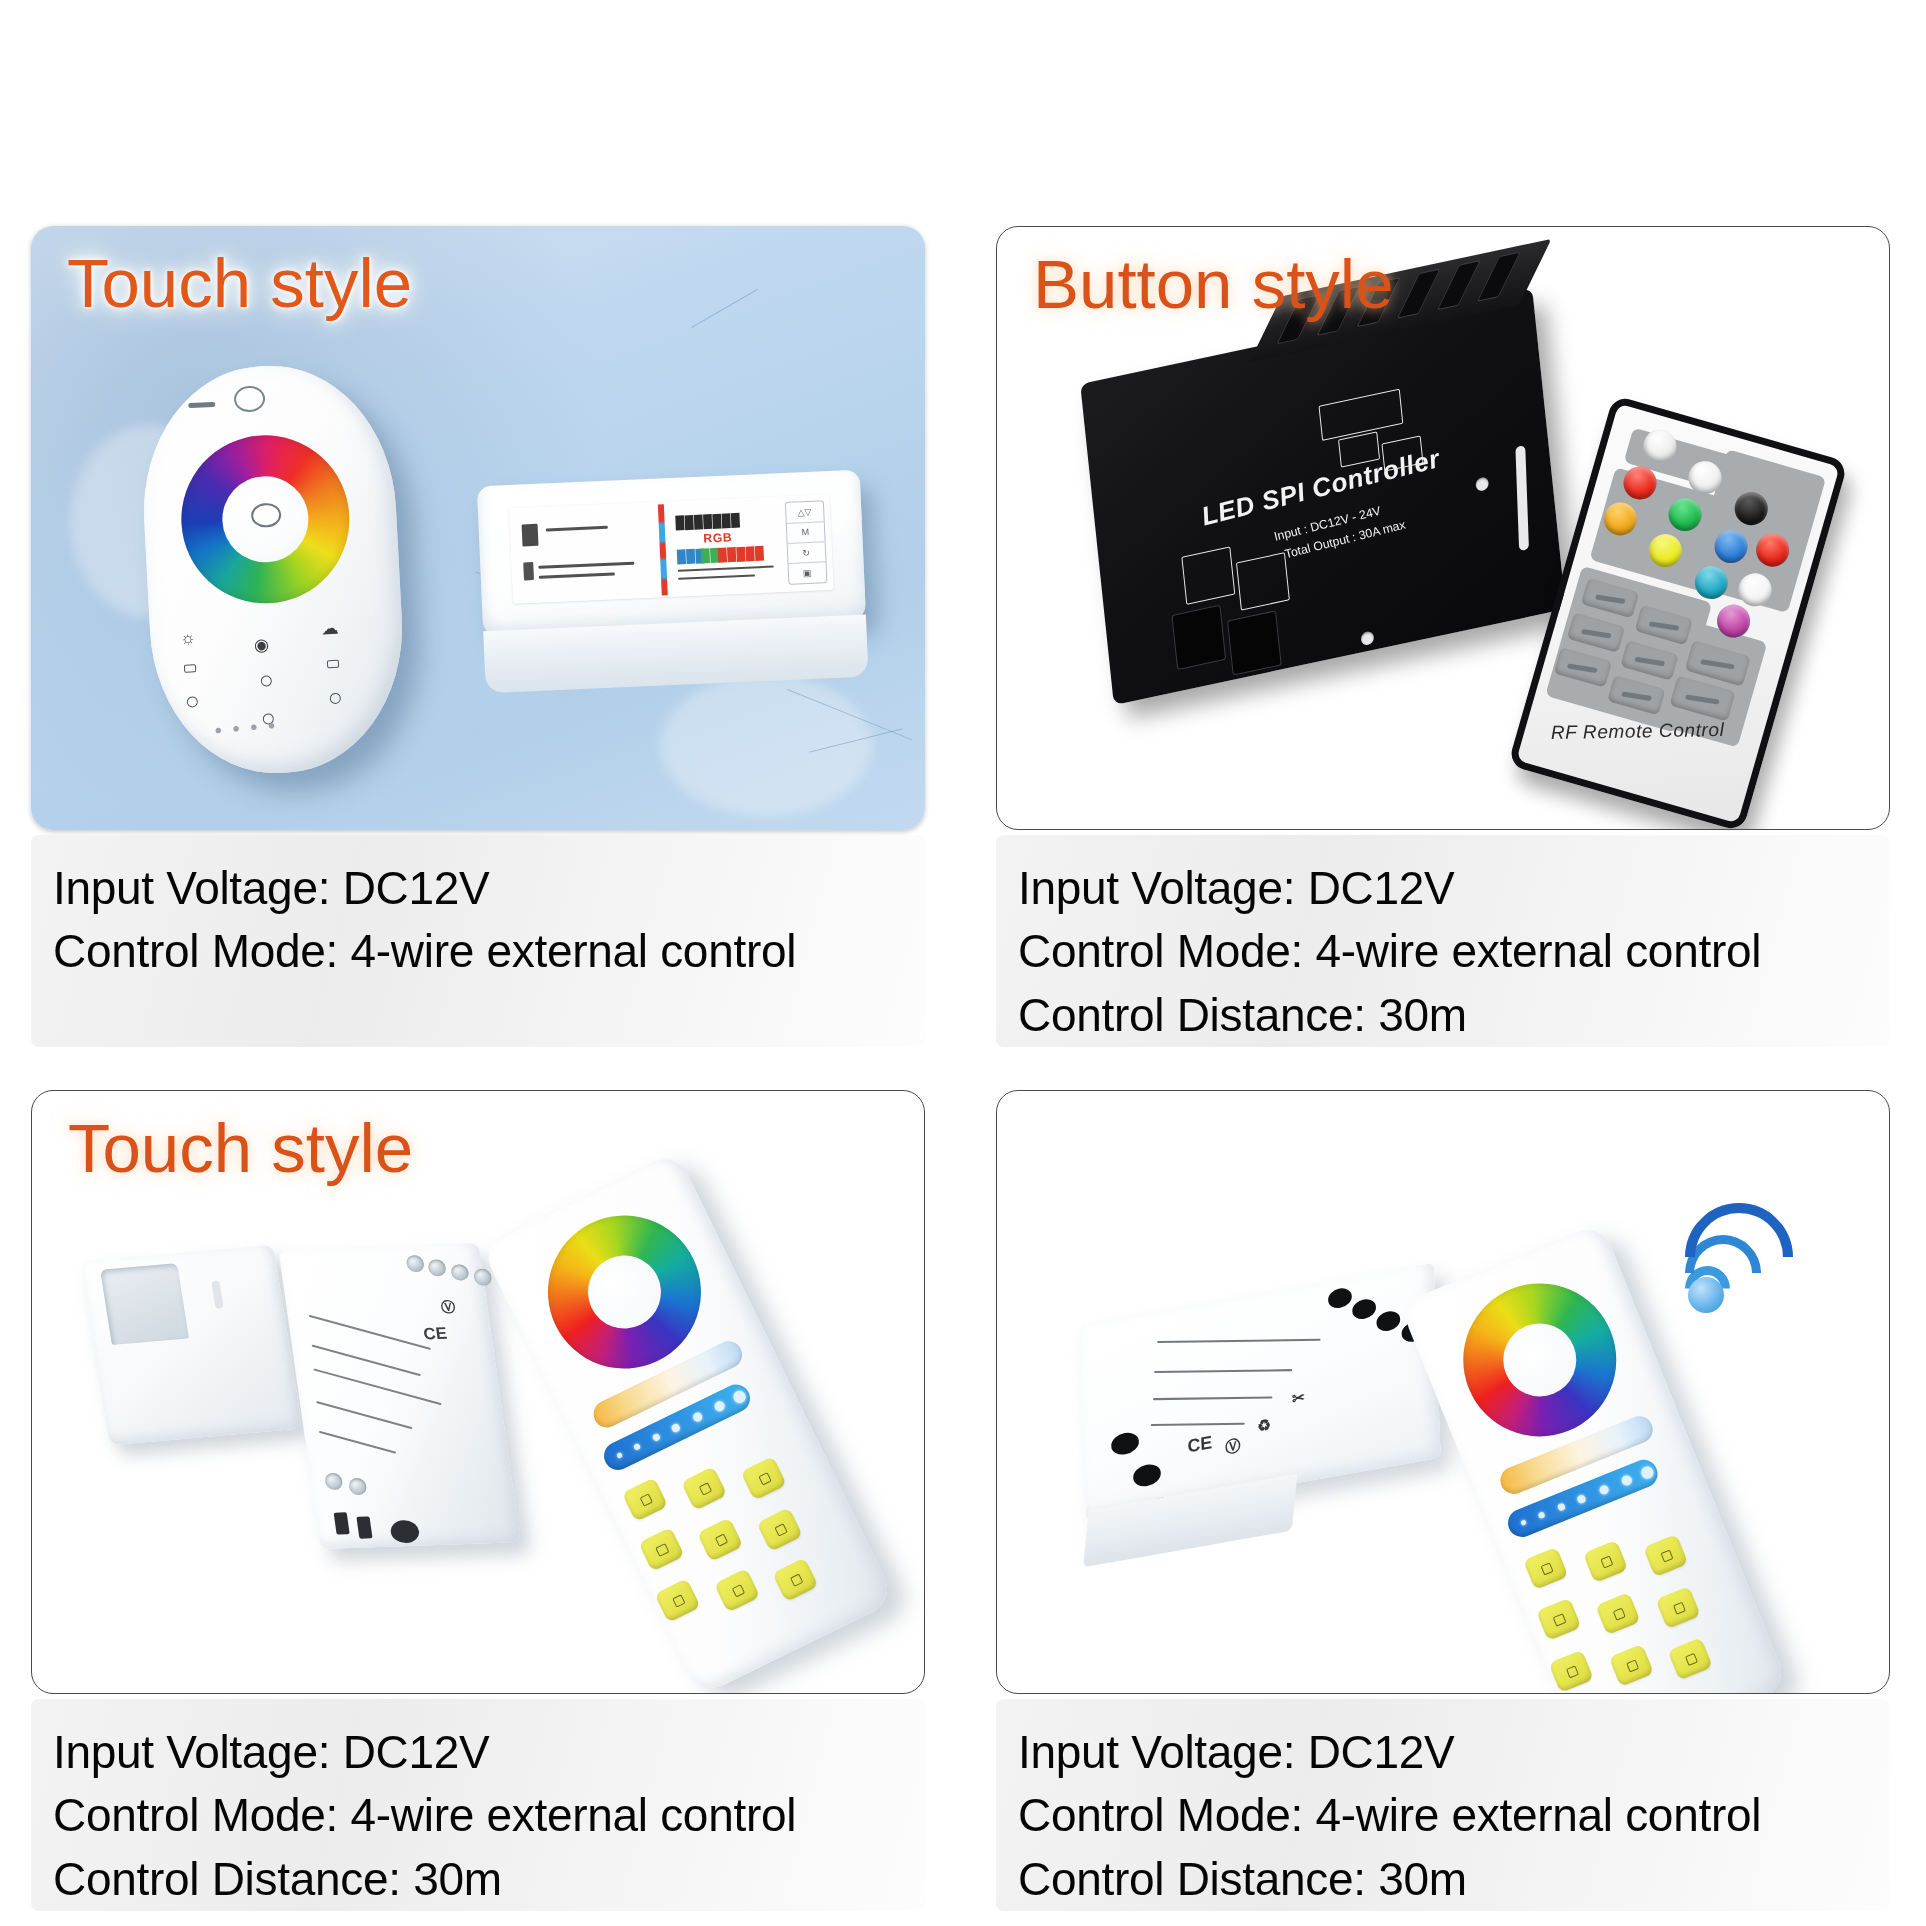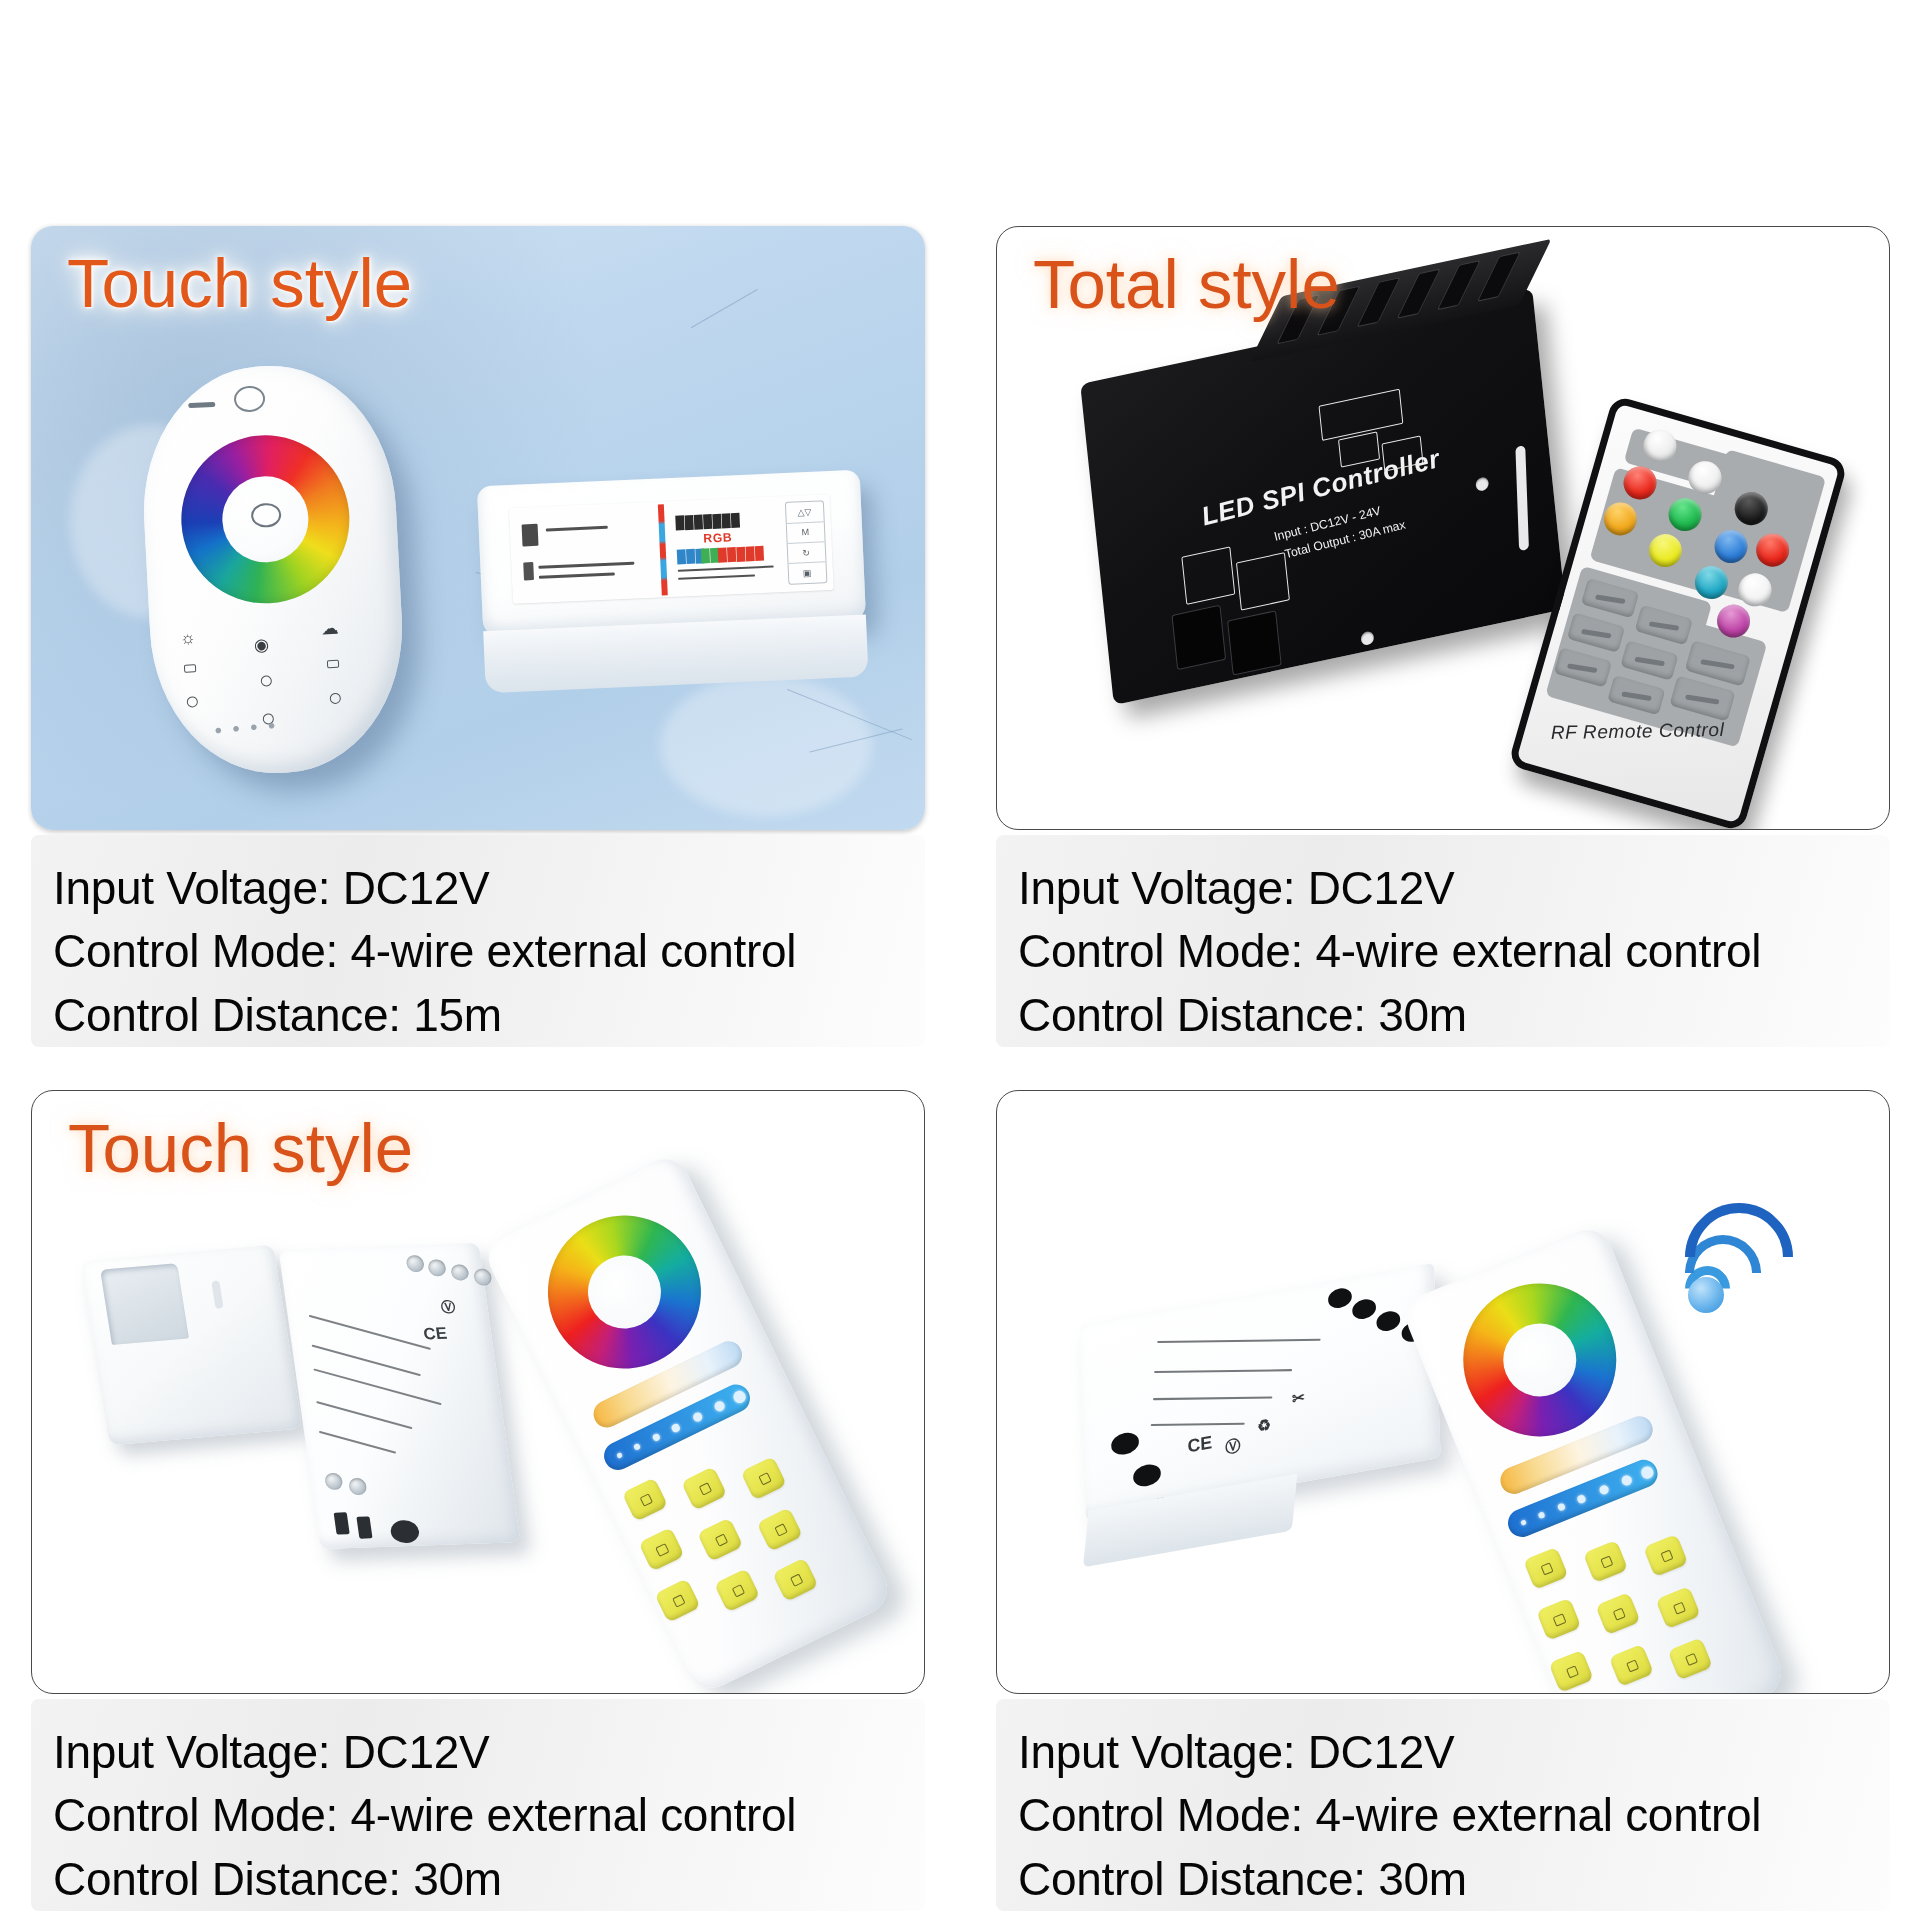--- a/index.html
+++ b/index.html
@@ -363,27 +363,26 @@
               <div>↻</div>
               <div>▣</div>
             </div>
           </div>
         </div>
       </div>
 
       <div class="specs">
         <div class="line">Input Voltage: DC12V</div>
         <div class="line">Control Mode: 4-wire external control</div>
-        <div class="line">Control Distance: 15m</div>
       </div>
     </div>
 
     <div class="cell c1">
       <div class="stage bordered">
-        <div class="style-label on-white">Total style</div>
+        <div class="style-label on-white">Button style</div>
 
         <div class="dev blackbox">
           <div class="bb-top">
             <div class="bb-term" style="left:20.5px;"></div>
             <div class="bb-term" style="left:62px;"></div>
             <div class="bb-term" style="left:103px;"></div>
             <div class="bb-term" style="left:144px;"></div>
             <div class="bb-term" style="left:185px;"></div>
             <div class="bb-term" style="left:226px;"></div>
           </div>

